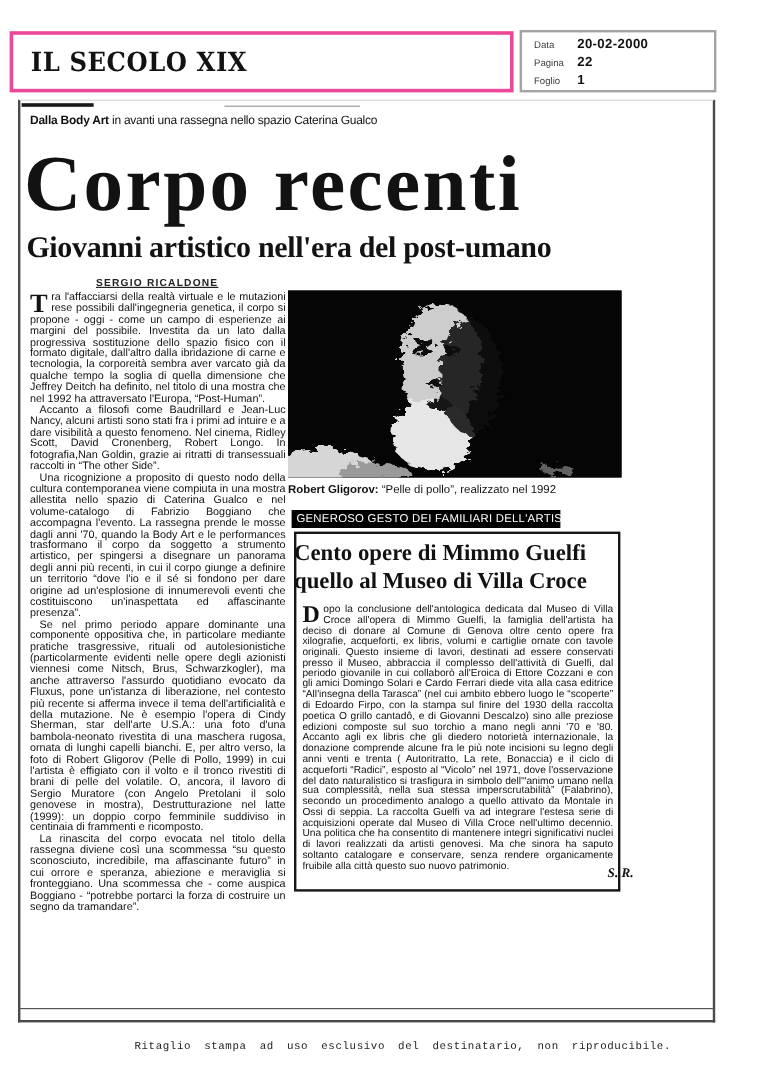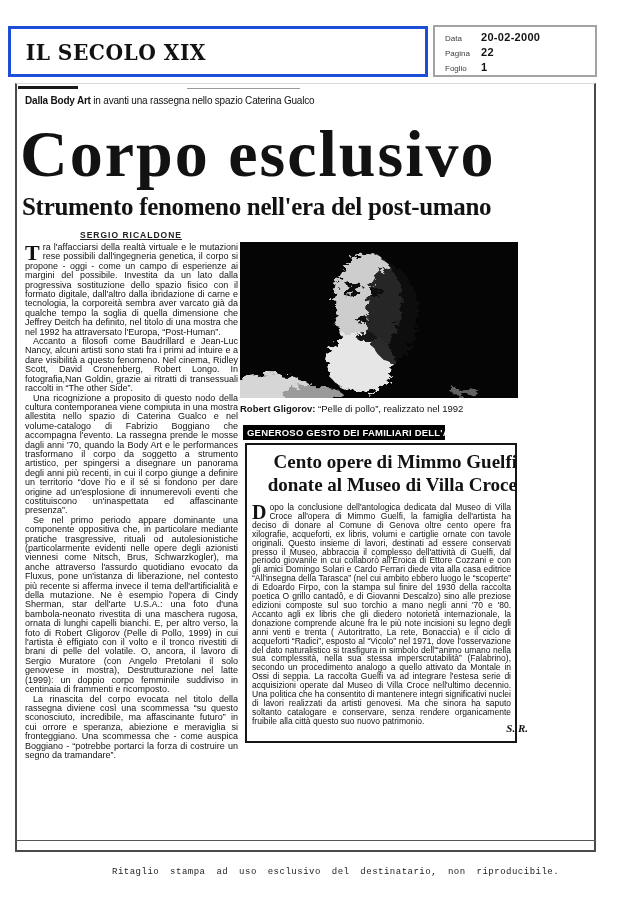--- a/index.html
+++ b/index.html
@@ -1,21 +1,21 @@
 <!DOCTYPE html>
 <html><head>
 <meta charset="utf-8">
 <style>
   html,body{margin:0;padding:0;background:#ffffff;}
   #page{position:relative;width:642px;height:900px;background:#ffffff;
         font-family:"Liberation Sans",sans-serif;color:#121212;overflow:hidden;}
 
   
   .masthead-box{position:absolute;left:8px;top:26px;width:420px;height:51px;
-     border:3px solid #1d4ed8;box-sizing:border-box;display:flex;align-items:center;}
+     border:3px solid #ec4899;box-sizing:border-box;display:flex;align-items:center;}
   .masthead{font-family:"DejaVu Serif",serif;font-weight:bold;font-size:22px;
      letter-spacing:.5px;transform:scaleX(.92);transform-origin:left center;
      padding-left:16px;white-space:nowrap;}
   .meta-box{position:absolute;left:433px;top:25px;width:164px;height:52px;
      border:2px solid #a3a3a3;box-sizing:border-box;padding:4px 0 0 10px;}
   .meta-row{display:flex;align-items:baseline;height:15px;}
   .meta-label{width:36px;font-size:8px;color:#3c3c3c;}
   .meta-value{font-size:11px;font-weight:bold;letter-spacing:.3px;}
 
   
@@ -43,26 +43,26 @@
   .column p.ind{text-indent:8px;}
   .dropcap{float:left;font-family:"Liberation Serif",serif;font-weight:bold;
      font-size:22px;line-height:17px;margin:1px 3px 0 0;}
 
   
   .photo{position:absolute;left:240px;top:242px;width:278px;height:156px;background:#050505;}
   .caption{position:absolute;left:240px;top:403px;font-size:9.5px;white-space:nowrap;}
   .caption b{font-weight:bold;}
 
   
-  .banner{position:absolute;left:243px;top:425px;width:202px;height:15px;
-     background:#000;color:#fff;font-weight:bold;font-size:9.5px;line-height:15px;
+  .banner{position:absolute;left:243px;top:425px;width:224px;height:15px;
+     background:#000;color:#fff;font-weight:normal;font-size:9.5px;line-height:15px;
      letter-spacing:.2px;padding-left:4px;box-sizing:border-box;white-space:nowrap;}
   .gbox{position:absolute;left:245px;top:443px;width:272px;height:300px;
      box-sizing:border-box;border:2px solid #161616;background:#fff;}
-  .gtitle{position:absolute;left:245px;top:450px;width:272px;text-align:right;
+  .gtitle{position:absolute;left:245px;top:450px;width:272px;text-align:left;
      font-family:"Liberation Serif",serif;font-weight:bold;font-size:19px;line-height:23px;}
   .gbody{position:absolute;left:252px;top:503px;width:259px;text-align:justify;
      font-size:8.5px;line-height:8.9px;}
   .dropcap2{float:left;font-family:"Liberation Serif",serif;font-weight:bold;
      font-size:20px;line-height:16px;margin:1px 3px 0 0;}
   .gsign{position:absolute;left:478px;top:722px;width:50px;text-align:right;
      font-family:"Liberation Serif",serif;font-style:italic;font-weight:bold;font-size:11px;}
 
   
   .footrule{position:absolute;left:15px;top:840px;width:581px;height:1px;background:#555;}
@@ -91,22 +91,22 @@
       <span class="meta-label">Foglio</span>
       <span class="meta-value">1</span>
     </div>
   </div>
 
   <div class="main-box"></div>
   <div class="seg1"></div>
   <div class="seg2"></div>
 
   <div class="kicker"><b>Dalla Body Art</b><span> in avanti una rassegna nello spazio Caterina Gualco</span></div>
-  <h1 class="title">Corpo esclusivo</h1>
-  <h2 class="subtitle">Strumento fenomeno nell'era del post-umano</h2>
+  <h1 class="title">Corpo recenti</h1>
+  <h2 class="subtitle">Giovanni artistico nell'era del post-umano</h2>
   <div class="byline">SERGIO RICALDONE</div>
 
   <div class="column">
     <p><span class="dropcap">T</span><span>ra l'affacciarsi della realtà virtuale e le mutazioni rese possibili dall'ingegneria genetica, il corpo si propone - oggi - come un campo di esperienze ai margini del possibile. Investita da un lato dalla progressiva sostituzione dello spazio fisico con il formato digitale, dall'altro dalla ibridazione di carne e tecnologia, la corporeità sembra aver varcato già da qualche tempo la soglia di quella dimensione che Jeffrey Deitch ha definito, nel titolo di una mostra che nel 1992 ha attraversato l'Europa, “Post-Human”.</span></p>
     <p class="ind">Accanto a filosofi come Baudrillard e Jean-Luc Nancy, alcuni artisti sono stati fra i primi ad intuire e a dare visibilità a questo fenomeno. Nel cinema, Ridley Scott, David Cronenberg, Robert Longo. In fotografia,Nan Goldin, grazie ai ritratti di transessuali raccolti in “The other Side”.</p>
     <p class="ind">Una ricognizione a proposito di questo nodo della cultura contemporanea viene compiuta in una mostra allestita nello spazio di Caterina Gualco e nel volume-catalogo di Fabrizio Boggiano che accompagna l'evento. La rassegna prende le mosse dagli anni '70, quando la Body Art e le performances trasformano il corpo da soggetto a strumento artistico, per spingersi a disegnare un panorama degli anni più recenti, in cui il corpo giunge a definire un territorio “dove l'io e il sé si fondono per dare origine ad un'esplosione di innumerevoli eventi che costituiscono un'inaspettata ed affascinante presenza”.</p>
     <p class="ind">Se nel primo periodo appare dominante una componente oppositiva che, in particolare mediante pratiche trasgressive, rituali od autolesionistiche (particolarmente evidenti nelle opere degli azionisti viennesi come Nitsch, Brus, Schwarzkogler), ma anche attraverso l'assurdo quotidiano evocato da Fluxus, pone un'istanza di liberazione, nel contesto più recente si afferma invece il tema dell'artificialità e della mutazione. Ne è esempio l'opera di Cindy Sherman, star dell'arte U.S.A.: una foto d'una bambola-neonato rivestita di una maschera rugosa, ornata di lunghi capelli bianchi. E, per altro verso, la foto di Robert Gligorov (Pelle di Pollo, 1999) in cui l'artista è effigiato con il volto e il tronco rivestiti di brani di pelle del volatile. O, ancora, il lavoro di Sergio Muratore (con Angelo Pretolani il solo genovese in mostra), Destrutturazione nel latte (1999): un doppio corpo femminile suddiviso in centinaia di frammenti e ricomposto.</p>
     <p class="ind">La rinascita del corpo evocata nel titolo della rassegna diviene così una scommessa “su questo sconosciuto, incredibile, ma affascinante futuro” in cui orrore e speranza, abiezione e meraviglia si fronteggiano. Una scommessa che - come auspica Boggiano - “potrebbe portarci la forza di costruire un segno da tramandare”.</p>
   </div>
 
@@ -130,21 +130,21 @@
         <ellipse cx="225" cy="150" rx="14" ry="4" fill="#787878" opacity="0.8"></ellipse>
       </g>
     </svg>
   </div>
   <div class="caption"><b>Robert Gligorov:</b><span> “Pelle di pollo”, realizzato nel 1992</span></div>
 
   <div class="banner">GENEROSO GESTO DEI FAMILIARI DELL'ARTISTA</div>
   <div class="gbox"></div>
   <div class="gtitle">
     <div>Cento opere di Mimmo Guelfi</div>
-    <div>donate al Museo di Villa Croce</div>
+    <div>quello al Museo di Villa Croce</div>
   </div>
   <div class="gbody"><span class="dropcap2">D</span><span>opo la conclusione dell'antologica dedicata dal Museo di Villa Croce all'opera di Mimmo Guelfi, la famiglia dell'artista ha deciso di donare al Comune di Genova oltre cento opere fra xilografie, acqueforti, ex libris, volumi e cartiglie ornate con tavole originali. Questo insieme di lavori, destinati ad essere conservati presso il Museo, abbraccia il complesso dell'attività di Guelfi, dal periodo giovanile in cui collaborò all'Eroica di Ettore Cozzani e con gli amici Domingo Solari e Cardo Ferrari diede vita alla casa editrice “All'insegna della Tarasca” (nel cui ambito ebbero luogo le “scoperte” di Edoardo Firpo, con la stampa sul finire del 1930 della raccolta poetica O grillo cantadô, e di Giovanni Descalzo) sino alle preziose edizioni composte sul suo torchio a mano negli anni '70 e '80. Accanto agli ex libris che gli diedero notorietà internazionale, la donazione comprende alcune fra le più note incisioni su legno degli anni venti e trenta ( Autoritratto, La rete, Bonaccia) e il ciclo di acqueforti “Radici”, esposto al “Vicolo” nel 1971, dove l'osservazione del dato naturalistico si trasfigura in simbolo dell'“animo umano nella sua complessità, nella sua stessa imperscrutabilità” (Falabrino), secondo un procedimento analogo a quello attivato da Montale in Ossi di seppia. La raccolta Guelfi va ad integrare l'estesa serie di acquisizioni operate dal Museo di Villa Croce nell'ultimo decennio. Una politica che ha consentito di mantenere integri significativi nuclei di lavori realizzati da artisti genovesi. Ma che sinora ha saputo soltanto catalogare e conservare, senza rendere organicamente fruibile alla città questo suo nuovo patrimonio.</span></div>
   <div class="gsign">S. R.</div>
 
   <div class="footrule"></div>
   <div class="footer">Ritaglio  stampa  ad  uso esclusivo  del  destinatario,  non  riproducibile.</div>
 
 </div>
 
 </body></html>

